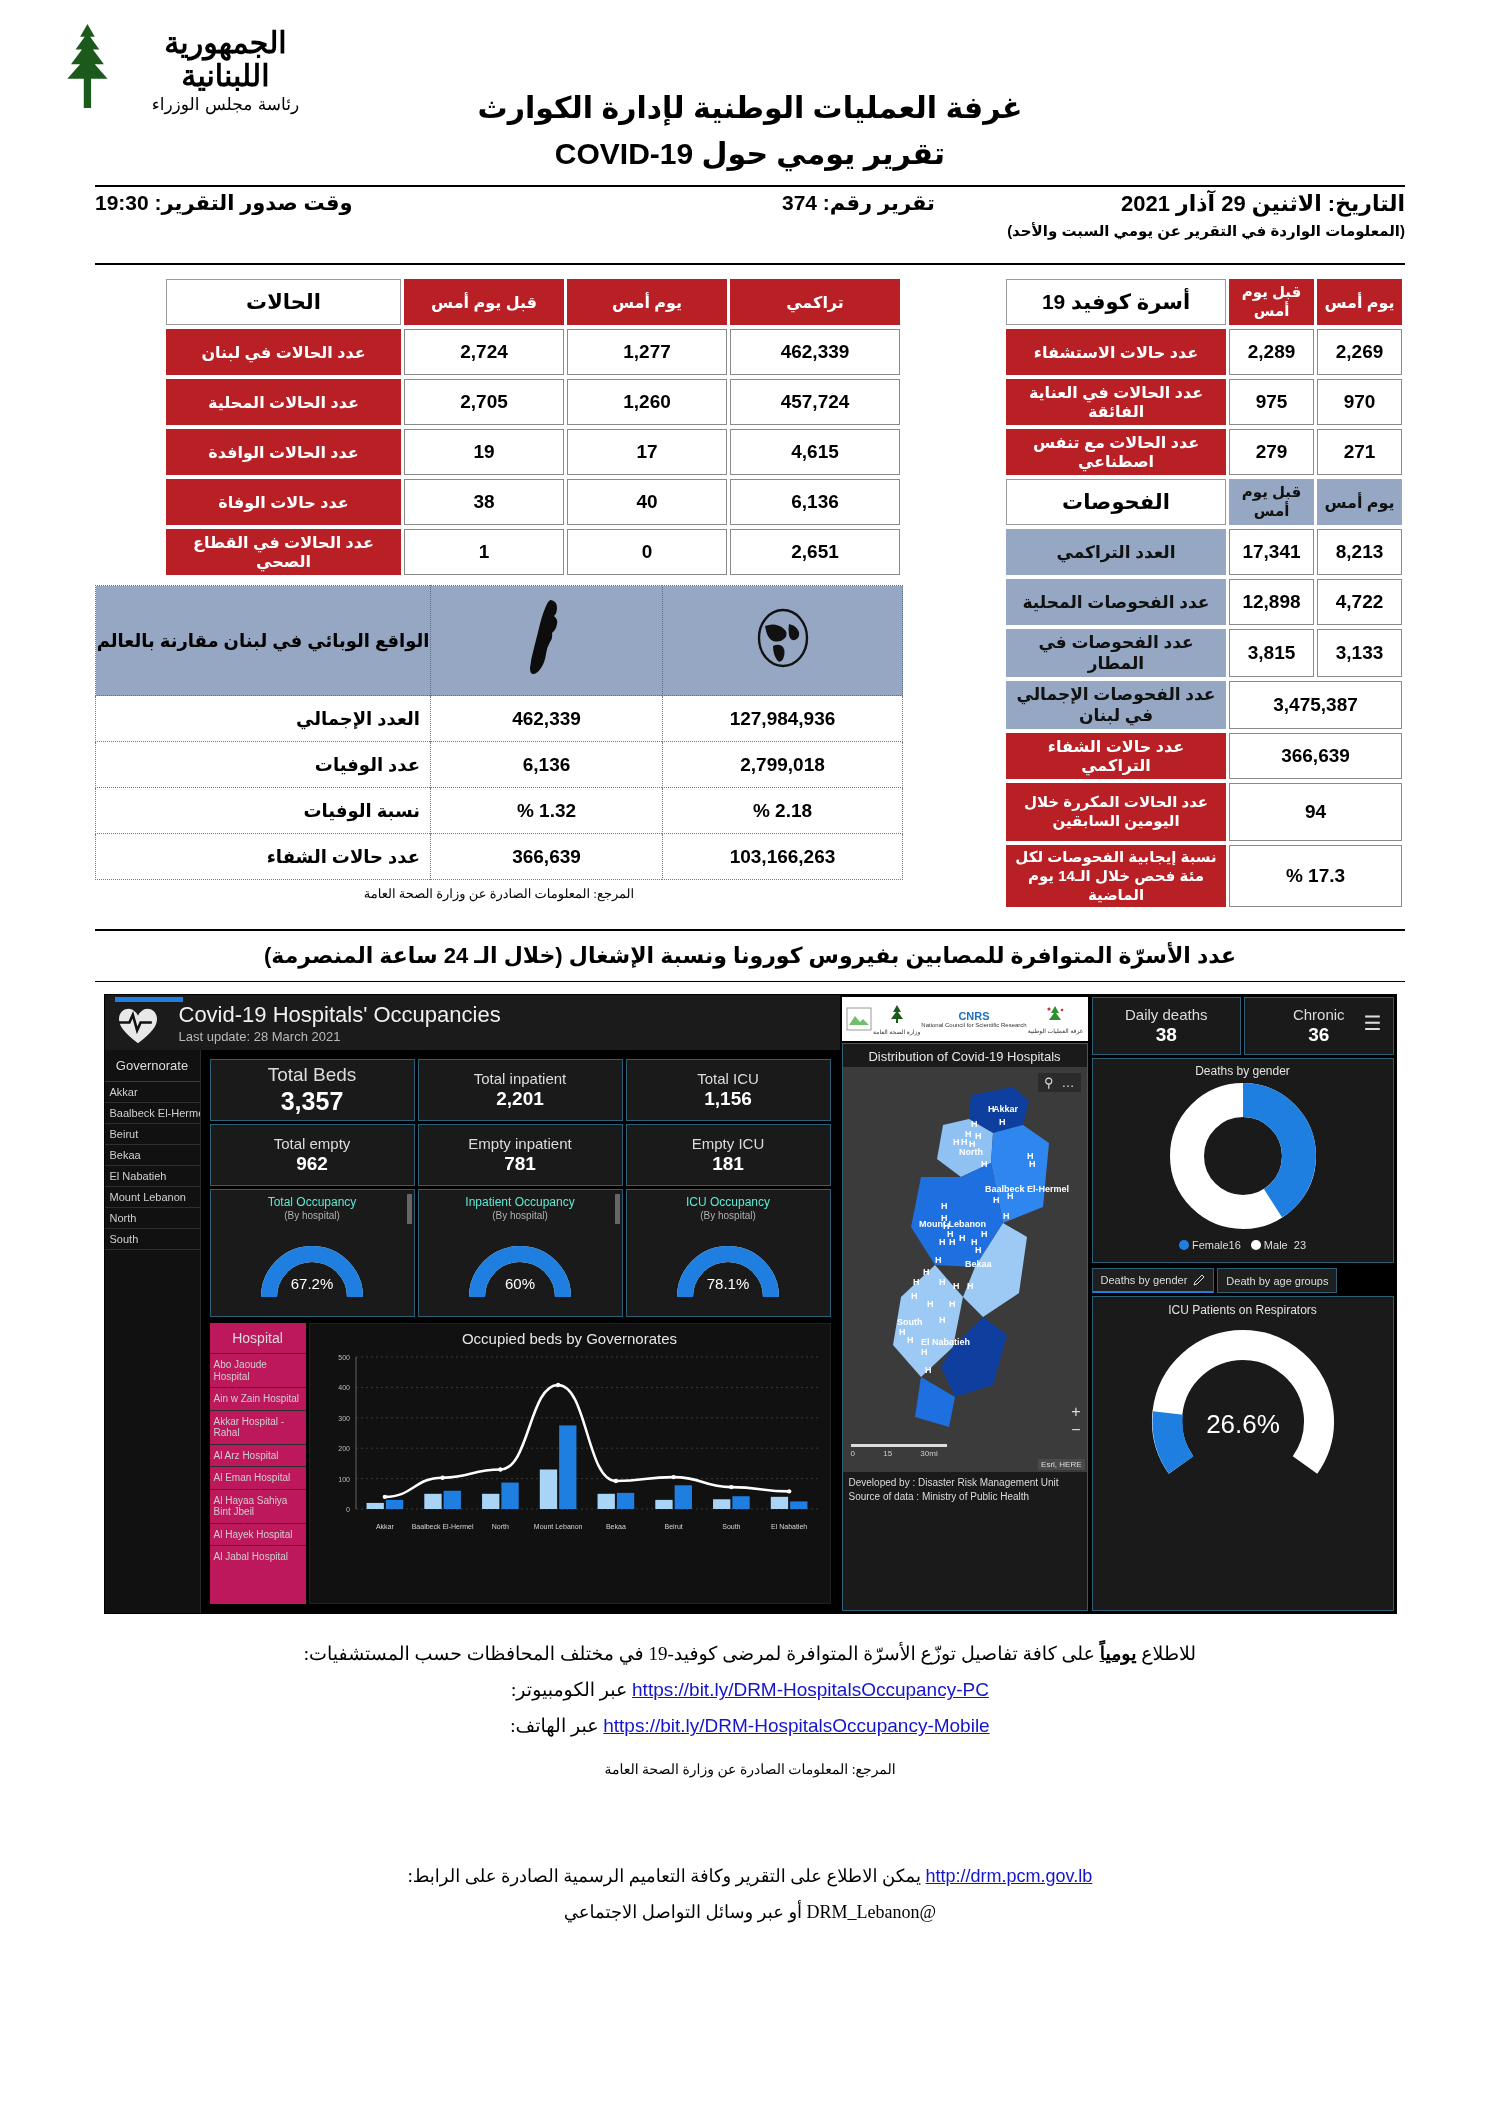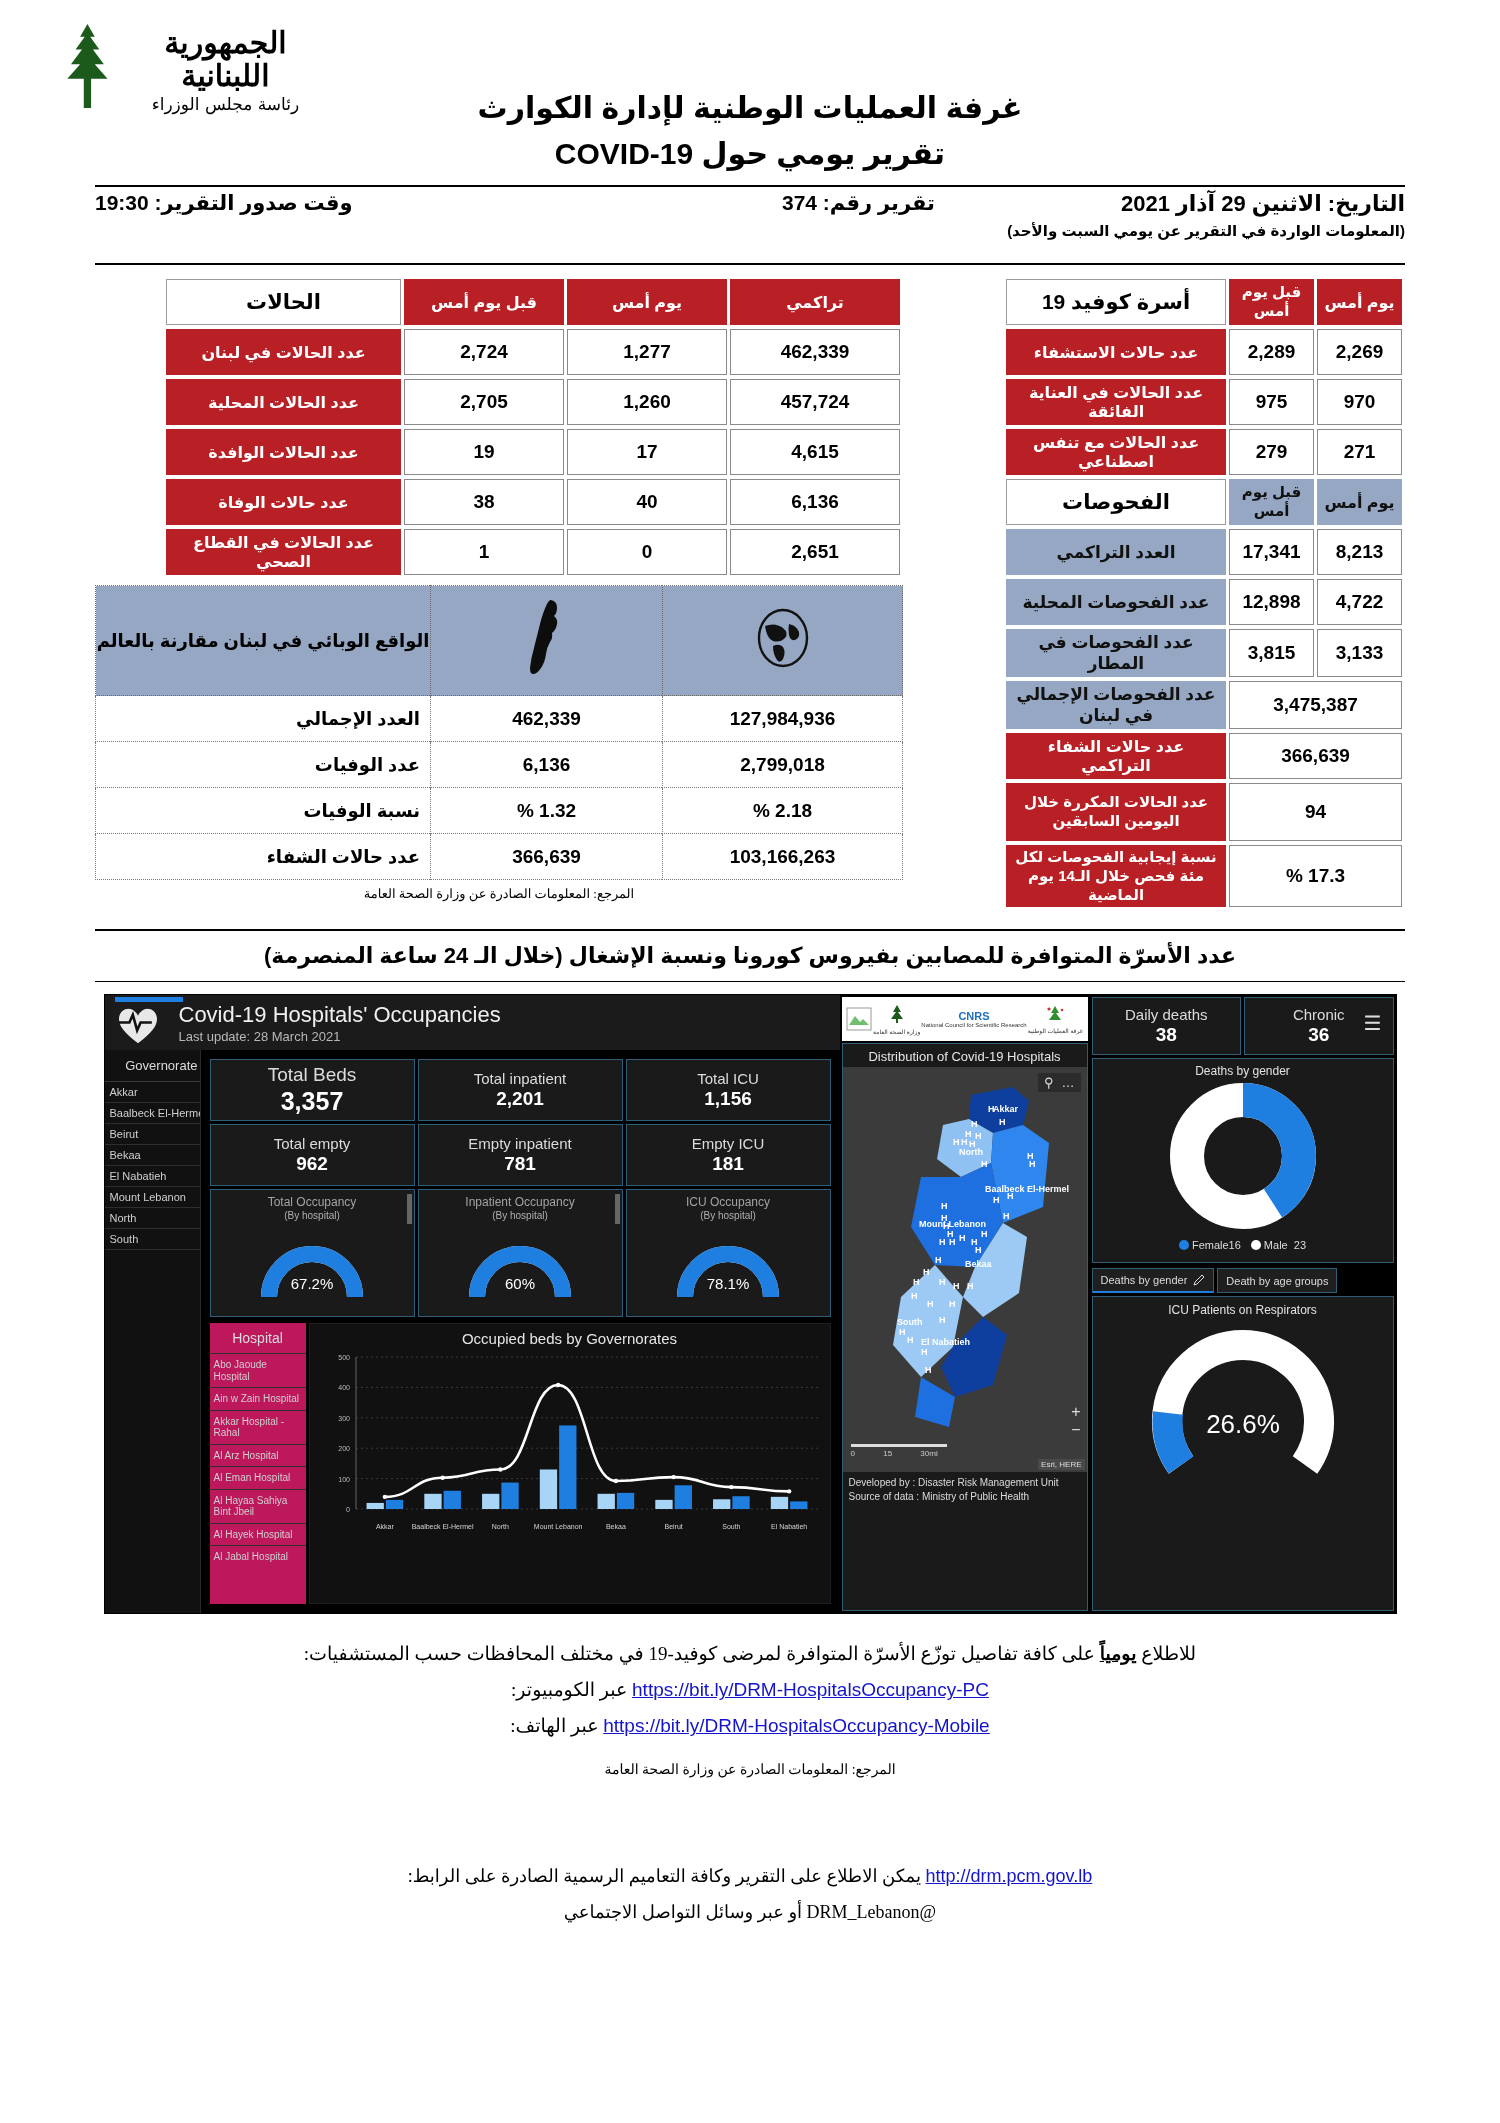--- a/index.html
+++ b/index.html
@@ -134,21 +134,21 @@
   }
   .dash-accent { position: absolute; top: 2px; left: 10px; width: 68px; height: 5px; background: #1e7fe0; }
   .heart-icon { width: 42px; height: 38px; margin-top: 6px; }
   .dash-t1 { font-size: 22px; color: #f0f0f0; font-weight: normal; }
   .dash-t2 { font-size: 13px; color: #b9b9b9; margin-top: 1px; }
   .hamburger { position: absolute; right: 0; top: 0; }
 
   .dash-body { display: flex; flex: 1; }
   .gov-col { width: 96px; background: #111; border-right: 1px solid #2a2a2a; }
   .gov-head {
-    font-size: 13px; color: #ddd; text-align: right; padding: 8px 2px;
+    font-size: 13px; color: #ddd; text-align: center; padding: 8px 2px;
     border-bottom: 1px solid #3a3a3a;
   }
   .gov-item {
     font-size: 11px; color: #d0d0d0; padding: 4px 5px;
     border-bottom: 1px solid #2e2e2e; white-space: nowrap; overflow: hidden;
   }
   .kpi-area { flex: 1; display: flex; flex-direction: column; padding: 9px; gap: 3px; }
   .kpi-row { display: flex; gap: 3px; }
   .kpi {
     flex: 1; background: #1a1a1a; border: 1px solid #2f5f77;
@@ -159,21 +159,21 @@
   .kpi-val { font-size: 19px; font-weight: bold; color: #fff; margin-top: 1px; }
   .kpi.big .kpi-label { font-size: 19px; }
   .kpi.big .kpi-val { font-size: 25px; }
 
   .gauge-row { display: flex; gap: 3px; }
   .gauge-card {
     flex: 1; background: #1a1a1a; border: 1px solid #2f5f77;
     height: 128px; position: relative; padding-top: 5px;
     display: flex; flex-direction: column; align-items: center;
   }
-  .gauge-title { font-size: 12px; color: #a3a3a3; }
+  .gauge-title { font-size: 12px; color: #5eead4; }
   .gauge-sub { font-size: 10px; color: #b0b0b0; margin-top: 1px; }
   .gauge-svg { margin-top: 2px; }
   .gauge-txt { font-size: 15px; fill: #fff; }
   .card-scroll { position: absolute; right: 2px; top: 4px; width: 5px; height: 30px; background: #666; }
 
   .hosp-wrap { display: flex; flex: 1; margin-top: 3px; gap: 3px; }
   .hosp-col { width: 96px; background: #be185d; }
   .hosp-head { font-size: 14px; color: #ddd; text-align: center; padding: 7px 2px; }
   .hosp-item {
     font-size: 10px; color: #cfcfcf; padding: 5px 4px;

